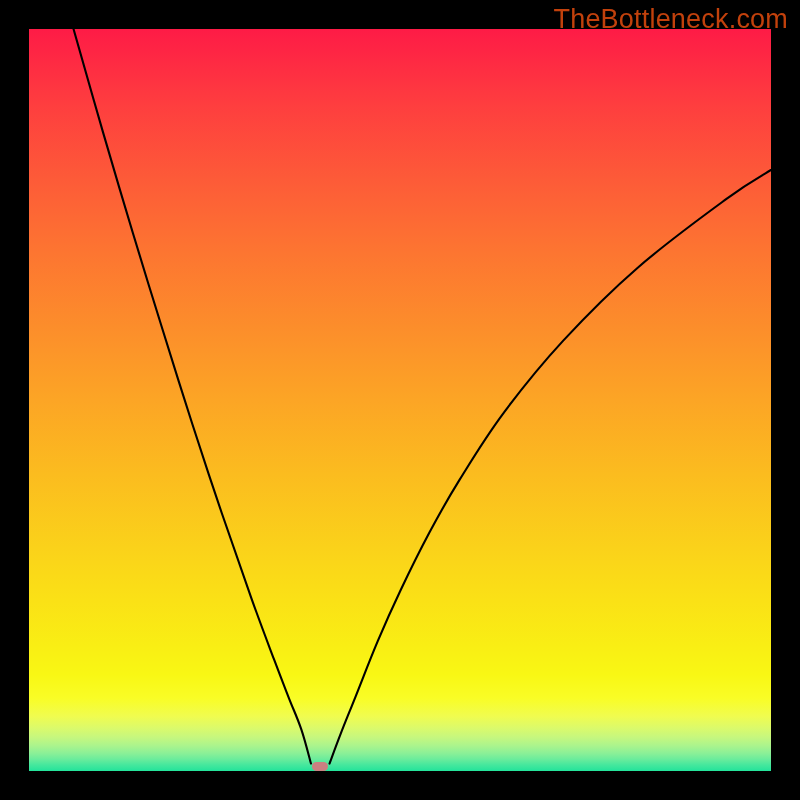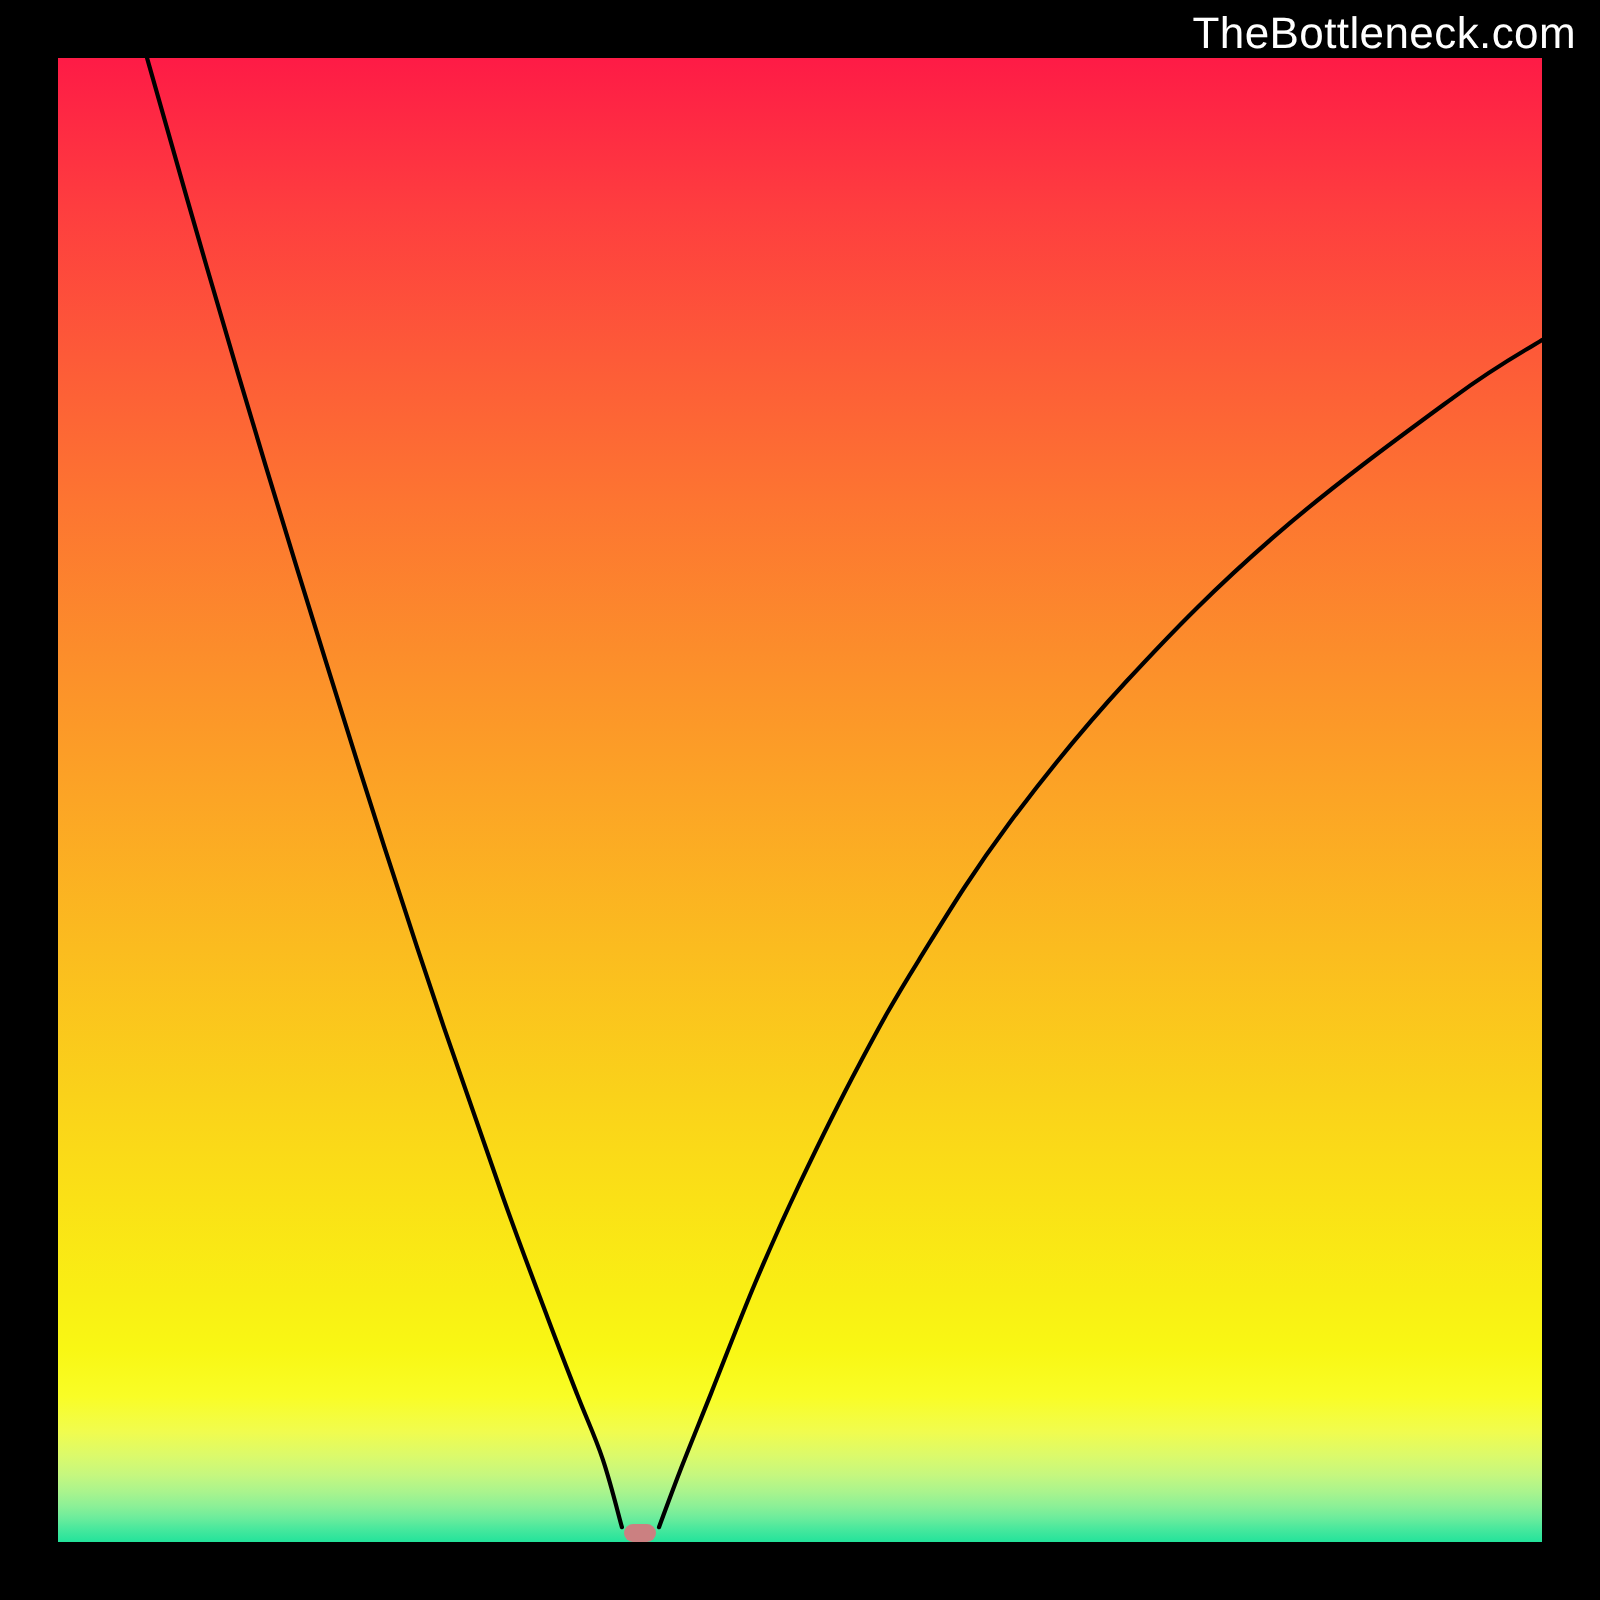--- a/index.html
+++ b/index.html
@@ -27,22 +27,22 @@
   }
   .plot-svg {
     width: 742px;
     height: 742px;
     display: block;
   }
   .watermark {
     position: absolute;
     top: 4px;
     right: 12px;
-    color: #ffffff;
-    font-size: 22px;
+    color: #c2410c;
+    font-size: 27px;
     font-weight: 400;
     letter-spacing: 0.2px;
     user-select: none;
   }
   .marker {
     position: absolute;
     width: 16px;
     height: 9px;
     background: #cb8081;
     border-radius: 5px;

